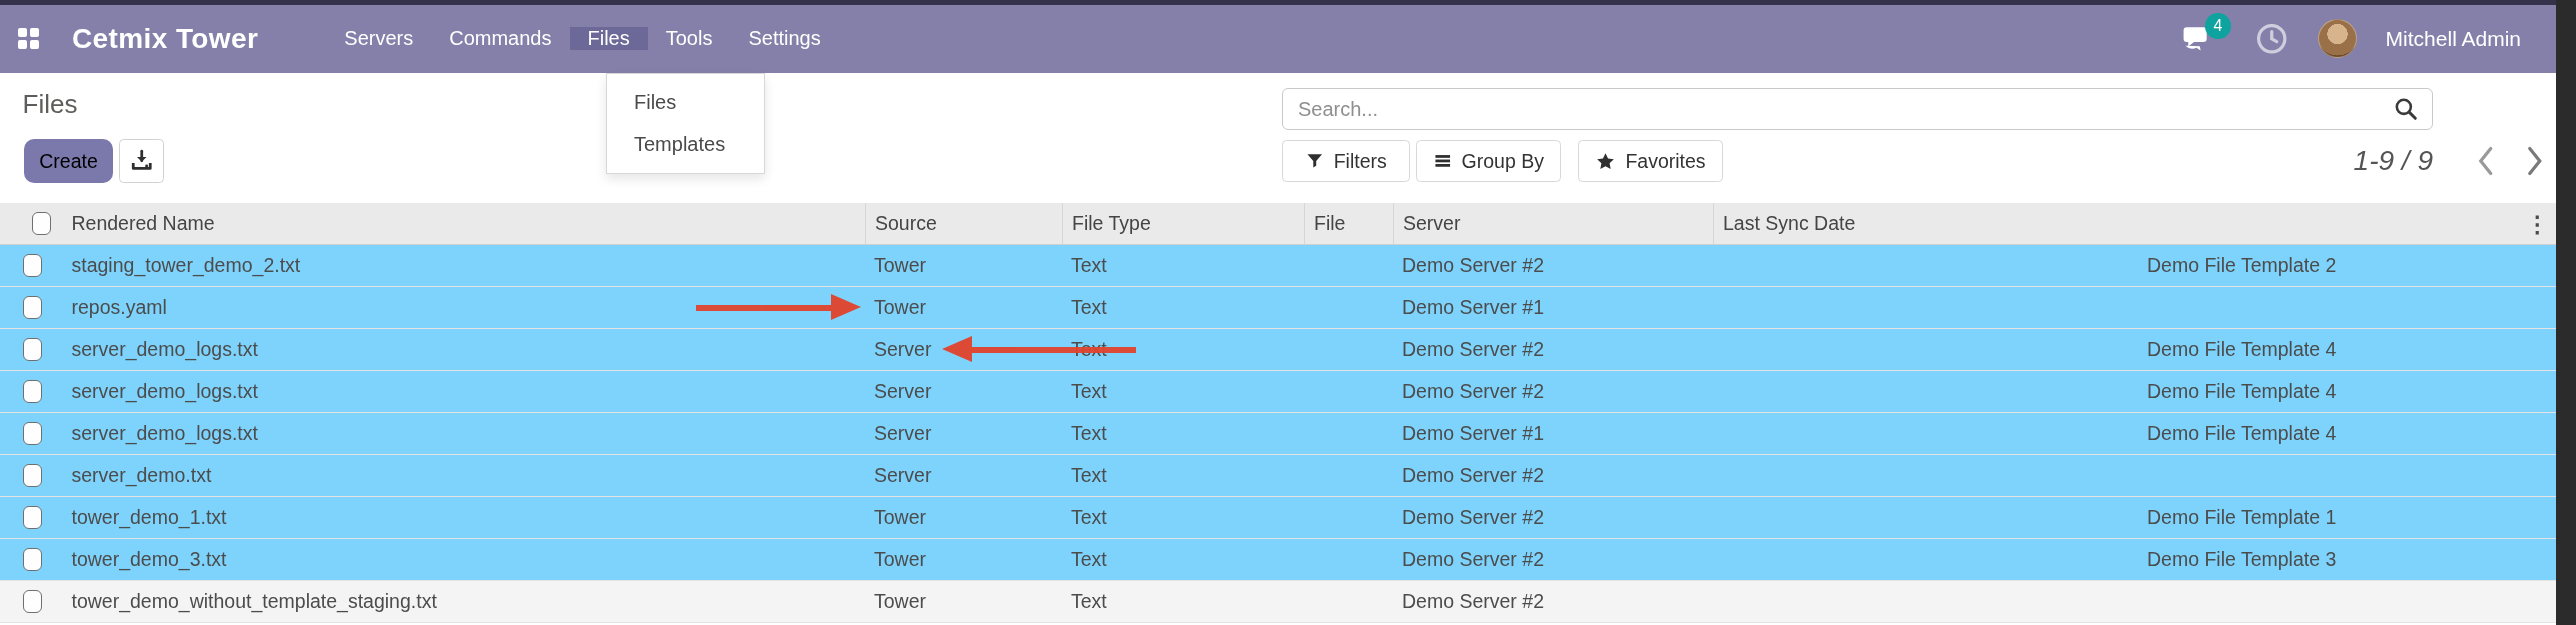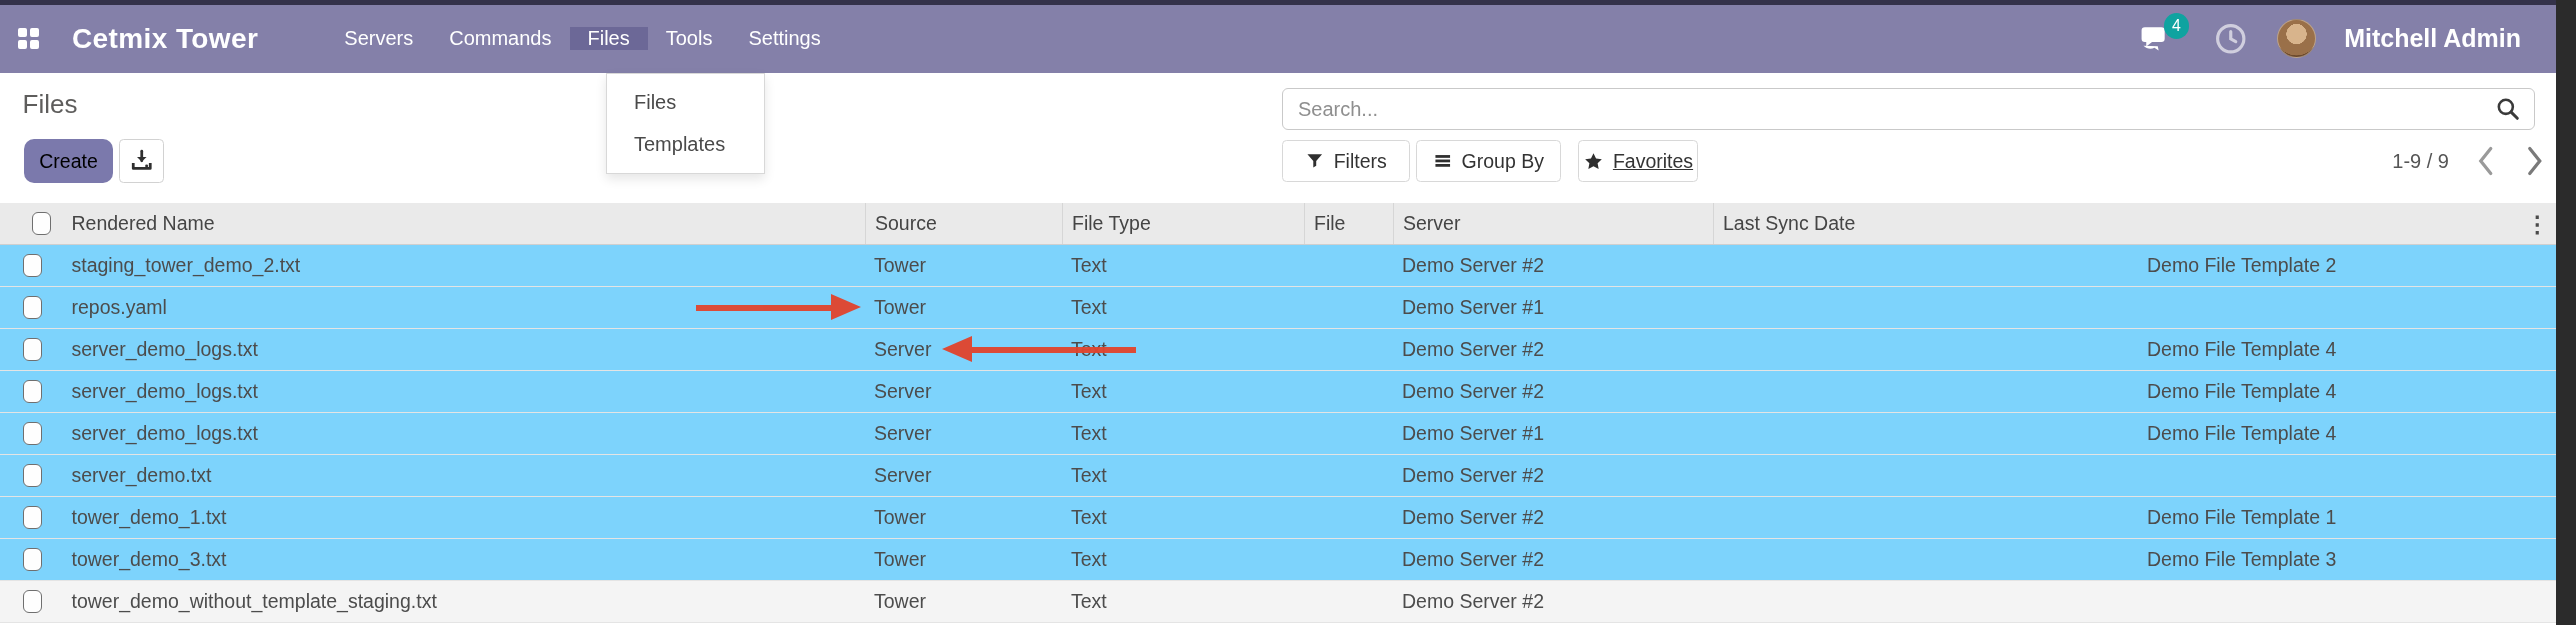--- a/index.html
+++ b/index.html
@@ -26,48 +26,48 @@
   .nav-item{display:flex;align-items:center;padding:0 18px;font-size:20px;cursor:pointer;}
   .nav-item.active{background:var(--navbar-active);}
   .nav-right{margin-left:auto;display:flex;align-items:center;gap:28.5px;padding-right:35px;}
   .msg-wrap{position:relative;width:39px;height:39px;display:flex;align-items:center;justify-content:center;}
   .badge{position:absolute;top:-6px;right:-15px;min-width:25.5px;height:25.5px;border-radius:12.8px;
     background:var(--badge);color:#fff;font-size:15.8px;display:flex;align-items:center;justify-content:center;padding:0 4.5px;}
   .clock-wrap{width:35px;height:35px;opacity:.62;display:flex;align-items:center;justify-content:center;margin-left:10.5px;}
   .avatar{width:39px;height:39px;border-radius:50%;flex:0 0 auto;
     background:radial-gradient(circle at 50% 38%, #d8b48c 0 34%, #9a7049 35% 72%, #6d4a2c 73% 100%);
     border:0.8px solid rgba(255,255,255,.35);}
-  .user-name{font-size:25px;font-weight:700;}
+  .user-name{font-size:21px;font-weight:400;}
 
   
   .page-title{position:absolute;left:22.5px;top:89px;font-size:26px;color:#5e5d5c;z-index:5;}
   .btn-create{position:absolute;left:24px;top:139px;width:89px;height:44px;background:var(--accent);
     color:#000000;font-size:19.5px;border:none;border-radius:10px;cursor:pointer;z-index:5;}
   .btn-download{position:absolute;left:119px;top:139px;width:45px;height:44px;background:#fff;
     border:0.8px solid #d2d2d2;border-radius:4.5px;cursor:pointer;display:flex;align-items:center;justify-content:center;z-index:5;}
 
   
-  .search-box{position:absolute;left:1282px;top:88px;width:1253px;height:42px;background:#fff;
+  .search-box{position:absolute;left:1282px;top:88px;width:1151px;height:42px;background:#fff;
     border:0.8px solid #c9c9c9;border-radius:6px;display:flex;align-items:center;z-index:5;}
   .search-input{flex:1;border:none;outline:none;font-size:20px;color:#444;padding:0 15px;
     font-family:"Liberation Sans", sans-serif;background:transparent;}
   .search-input::placeholder{color:#8f8f8f;}
   .search-icon-btn{width:53px;height:100%;display:flex;align-items:center;justify-content:center;cursor:pointer;}
 
   
   .ctrl-btn{position:absolute;top:140px;height:42px;background:#fff;border:0.8px solid #d8d8d8;border-radius:4.5px;
     display:flex;align-items:center;justify-content:center;gap:9px;font-size:19.5px;color:#333;cursor:pointer;z-index:5;}
   .ctrl-filters{left:1282px;width:128px;}
   .ctrl-groupby{left:1416px;width:145px;}
-  .ctrl-favorites{left:1578px;width:120px;text-decoration:underline;}
+  .ctrl-favorites{left:1578px;width:145px;}
 
   
   .pager{position:absolute;top:140px;left:2325px;width:225px;height:42px;display:flex;align-items:center;
     justify-content:flex-end;gap:19.5px;z-index:5;}
-  .pager-range{font-size:20px;color:#555;margin-right:2px;}
+  .pager-range{font-size:28px;color:#555;margin-right:18px;font-style:italic;}
   .pg-btn{width:30px;height:35px;display:flex;align-items:center;justify-content:center;cursor:pointer;}
 
   
   .table{position:absolute;left:0;top:203px;width:2556px;z-index:4;}
   .t-head{display:grid;grid-template-columns:64px 801px 197px 242px 89px 320px 425px 1fr;
     height:42px;background:#eaeaea;border-bottom:0.8px solid #cfcfcf;position:relative;}
   .t-head .hcell{display:flex;align-items:center;font-size:19.5px;font-weight:400;color:#454545;
     border-left:0.8px solid #d6d6d6;padding-left:9px;overflow:hidden;white-space:nowrap;cursor:pointer;text-align:right;}
   .t-head .hcell.first{border-left:none;padding-left:7.5px;}
   .t-head .cbx-cell{border-left:none;display:flex;align-items:center;cursor:default;}

